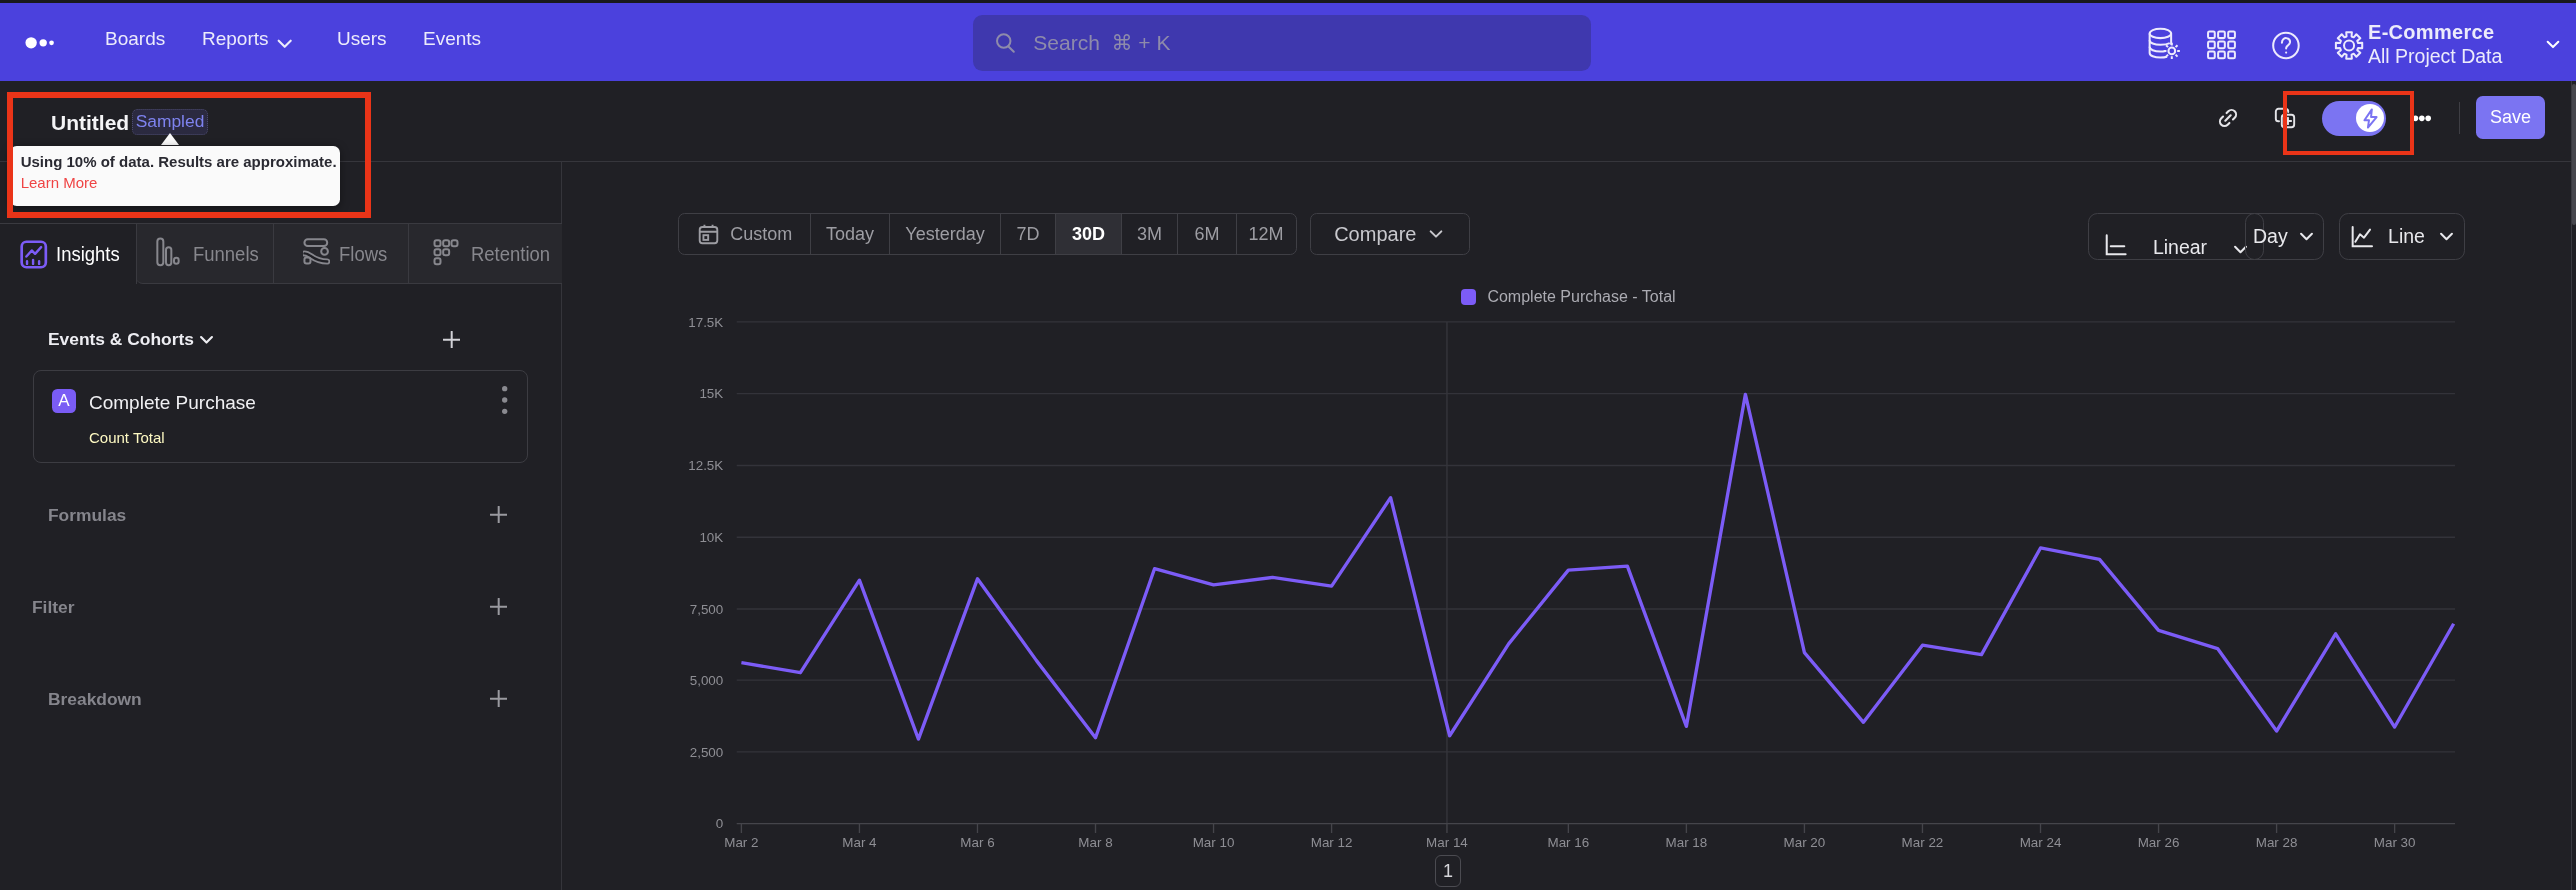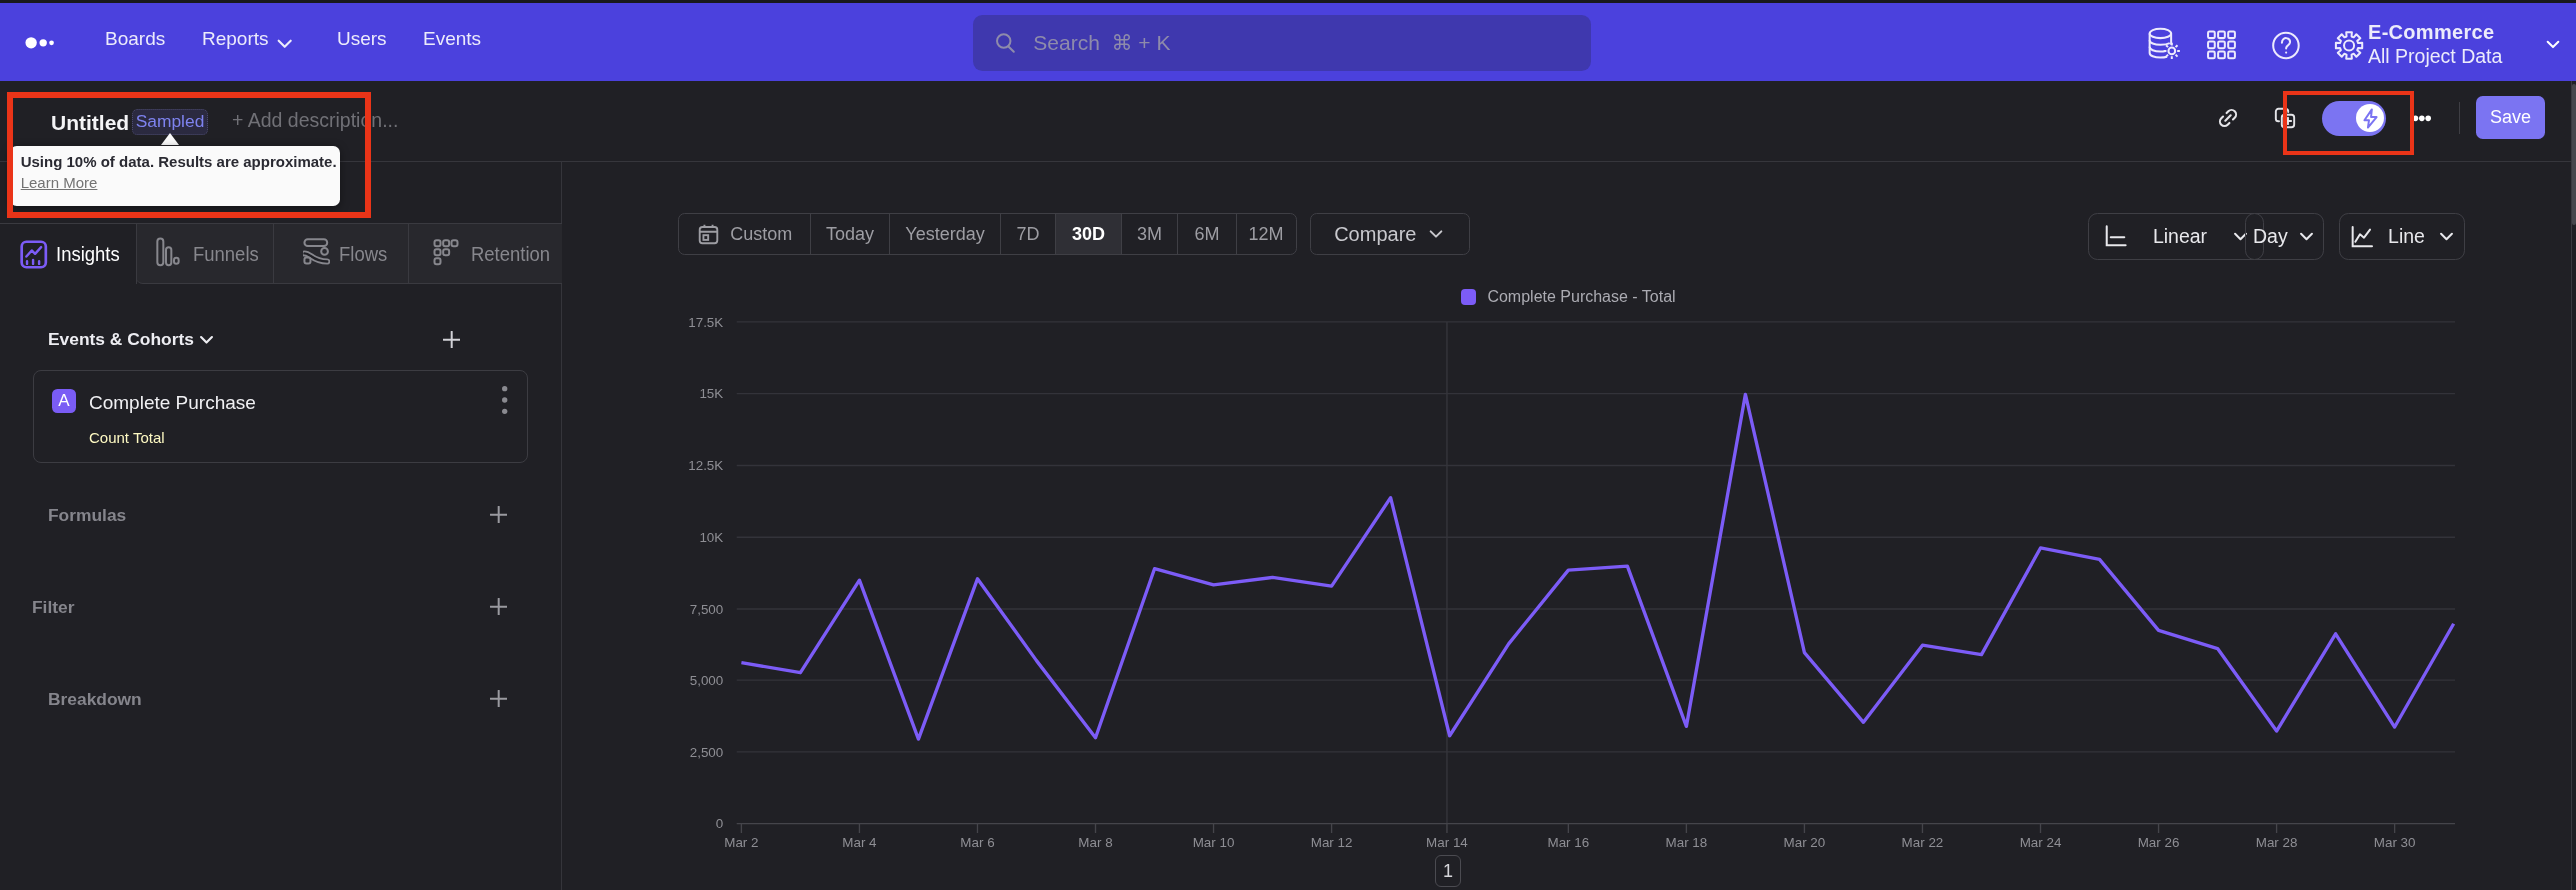--- a/index.html
+++ b/index.html
@@ -17,21 +17,21 @@
 #sampled { left:132px; top:109px; width:76px; height:25.5px; background:#2b2a40; border:1.3px dotted #4c4b6e; border-radius:5.4px; color:#7e83ef; font-size:17.4px; display:flex; align-items:center; justify-content:center; }
 #adddesc { left:232px; top:81px; height:79px; display:flex; align-items:center; color:#707076; font-size:19.5px; }
 
 #toggle { left:2322px; top:101px; width:64px; height:35px; background:#7b74f2; border-radius:17.4px; }
 #knob { left:2356px; top:104px; width:28px; height:28px; background:#fff; border-radius:50%; display:flex; align-items:center; justify-content:center; }
 #savebtn { left:2476px; top:96px; width:69px; height:43px; background:#7b74f2; border-radius:6.7px; color:#fff; font-size:18px; font-weight:500; display:flex; align-items:center; justify-content:center; }
 .hsep { position:absolute; background:#3e3e44; }
 
 #tooltip { left:10px; top:146px; width:330px; height:60px; background:#fafafa; border-radius:6.7px; box-shadow:0 2.7px 9.4px rgba(0,0,0,.4); }
 #tooltip .t1 { position:absolute; left:10.7px; top:6.7px; color:#2a2a32; font-size:15px; font-weight:700; white-space:nowrap; }
-#tooltip .t2 { position:absolute; left:10.7px; top:28px; color:#737373; font-size:15px; text-decoration:underline; }
+#tooltip .t2 { position:absolute; left:10.7px; top:28px; color:#ef4444; font-size:15px; }
 #tooltiparrow { left:161px; top:133px; width:0; height:0; border-left:9.4px solid transparent; border-right:9.4px solid transparent; border-bottom:12.7px solid #fafafa; }
 
 .redbox { position:absolute; border:6.7px solid #ea3418; z-index:50; }
 
 #sidebar-sep { left:561px; top:161px; width:1.3px; height:729px; background:#35353b; }
 #tabbar { left:0; top:223px; width:562px; height:62px; border-top:1.3px solid #3a3a40; }
 #tab-inactive { left:136px; top:224px; width:426px; height:60px; background:#28282d; border-bottom:1.3px solid #3a3a40; border-bottom-left-radius:6.7px; }
 .tabdiv { position:absolute; top:224px; width:1.3px; height:60px; background:#3a3a40; }
 .tablabel { position:absolute; top:224px; height:59px; display:flex; align-items:center; font-size:21px; color:#87878d; transform:scaleX(0.88); transform-origin:left center; }
 
@@ -125,21 +125,20 @@
   </svg>
   <div class="navitem" style="left:2368px;top:14.8px;height:35px;font-weight:700;font-size:20px;letter-spacing:0.3px;">E-Commerce</div>
   <div class="navitem" style="left:2368px;top:42px;height:29.5px;font-size:19.5px;">All Project Data</div>
   <svg width="16" height="14.8" style="left:2545px;top:37px;" viewBox="0 0 24 22">
       <path d="M4 7 L12 15 L20 7" stroke="#fff" stroke-width="3" fill="none" stroke-linecap="round" stroke-linejoin="round"></path>
     </svg>
 
   <div class="abs" id="header"></div>
   <div class="abs" id="untitled">Untitled</div>
   <div class="abs" id="sampled">Sampled</div>
-  <div class="abs" id="adddesc">+ Add description...</div>
 
   <svg width="24" height="24" style="left:2216px;top:106px;" viewBox="0 0 24 24" fill="none" stroke="#e4e4e8" stroke-width="2.1" stroke-linecap="round" stroke-linejoin="round">
     <g transform="rotate(-45 12 12)">
       <path d="M14.5 7.5h2.5a4.5 4.5 0 0 1 0 9h-2.5"></path>
       <path d="M9.5 16.5H7a4.5 4.5 0 0 1 0-9h2.5"></path>
       <path d="M8.2 12h7.6"></path>
     </g>
   </svg>
   <svg width="22" height="22" style="left:2274px;top:107px;" viewBox="0 0 24 24" fill="none" stroke="#e4e4e8" stroke-width="2.1" stroke-linecap="round" stroke-linejoin="round">
     <rect x="8.5" y="8.5" width="13.5" height="13.5" rx="3"></rect>
@@ -253,21 +252,21 @@
     <div class="seg" style="width:56px;">3M</div>
     <div class="seg" style="width:59px;">6M</div>
     <div class="seg" style="width:58px;">12M</div>
   </div>
   <div class="ctl" id="comparebtn">
       <span>Compare</span>
     <svg width="20" height="20" viewBox="0 0 30 30" style="position:static">
         <path d="M7 11 L15 19 L23 11" stroke="#c8c8cd" stroke-width="3" fill="none" stroke-linecap="round" stroke-linejoin="round"></path>
       </svg>
   </div>
-  <div class="rbtn" style="left:2088px;width:176px;gap:24px;">
+  <div class="rbtn" style="left:2088px;width:176px;gap:24px;align-items:flex-end;">
     <svg width="27" height="27" viewBox="0 0 40 40" fill="none" stroke="#e8e8ec" stroke-width="3" style="position:static">
         <path d="M7 5 L7 33 L35 33" stroke-linecap="round"></path>
         <path d="M13 21 L33 21" stroke-linecap="round"></path>
       </svg>
     <span>Linear</span>
     <svg width="19" height="19" viewBox="0 0 28 28" style="position:static">
         <path d="M6 10 L14 18 L22 10" stroke="#e8e8ec" stroke-width="3" fill="none" stroke-linecap="round" stroke-linejoin="round"></path>
       </svg>
   </div>
   <div class="rbtn" style="left:2245px;width:79px;gap:9.4px;">

